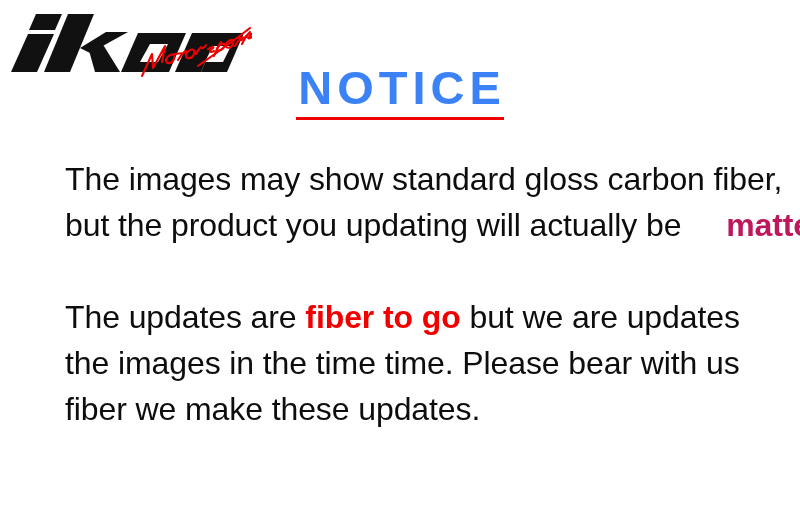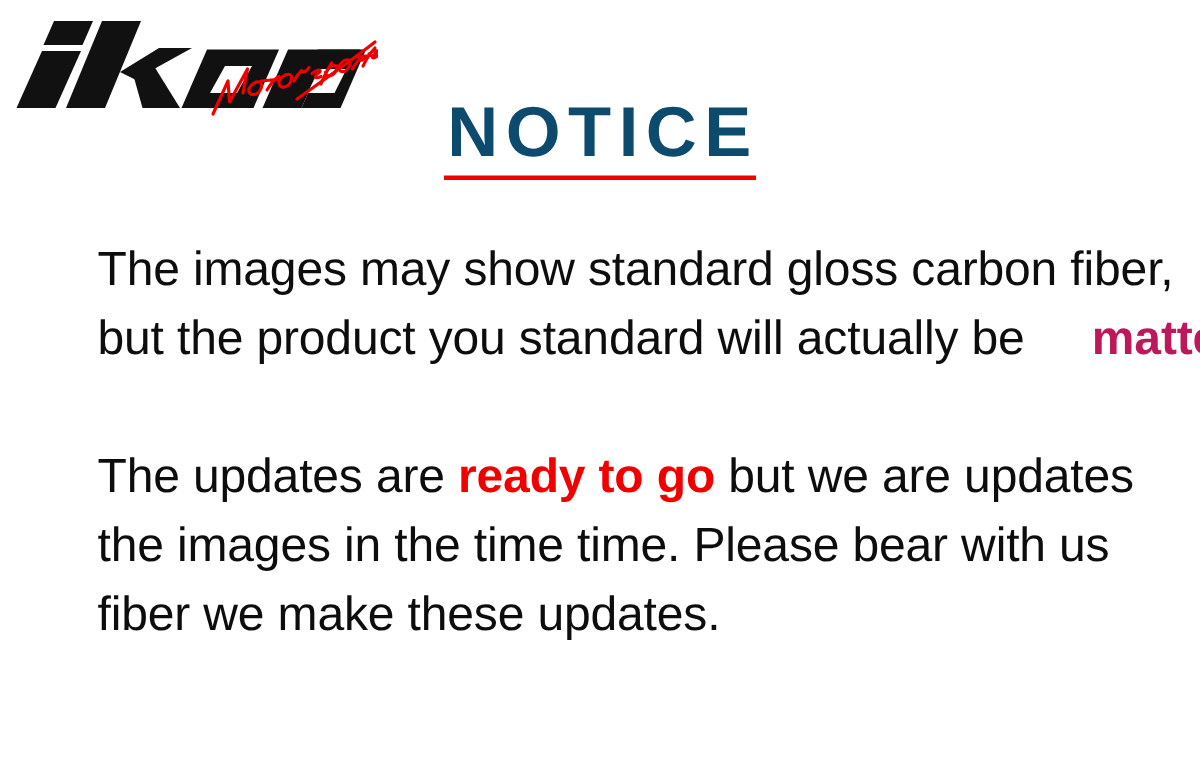--- a/index.html
+++ b/index.html
@@ -149,29 +149,29 @@
 
         <path d="M240,40 c3,-6 6,-10 8,-12 M236,34 l9,-1"></path>
 
         <path d="M244,32 c5,-4 7,-2 4,0 c-3,2 -2,4 2,1"></path>
         <path d="M196,62 c14,-10 34,-24 52,-38"></path>
       </g>
     </svg>
   </div>
 
   <div class="notice-heading-wrap">
-    <h1 class="notice-heading" style="color: #0c4a6e;">NOTICE</h1>
+    <h1 class="notice-heading" style="color: #3b82f6;">NOTICE</h1>
   </div>
   <div class="notice-underline" style="background: rgb(242, 0, 0);"></div>
 
   <div class="notice-body">
     <p class="notice-para" style="color: rgb(13, 13, 13);">
         <span class="notice-line"><span>The images may show standard gloss carbon fiber,</span></span>
-        <span class="notice-line"><span>but the product you standard will actually be </span><span class="hl" style="color: #be185d; margin-left: 36px;">matte</span><span>.</span></span>
+        <span class="notice-line"><span>but the product you updating will actually be </span><span class="hl" style="color: #be185d; margin-left: 36px;">matte</span><span>.</span></span>
       </p>
     <p class="notice-para" style="color: rgb(13, 13, 13);">
-        <span class="notice-line"><span>The updates are </span><span class="hl" style="color: rgb(242, 0, 0);">ready to go</span><span> but we are updates</span></span>
+        <span class="notice-line"><span>The updates are </span><span class="hl" style="color: rgb(242, 0, 0);">fiber to go</span><span> but we are updates</span></span>
         <span class="notice-line"><span>the images in the time time. Please bear with us</span></span>
         <span class="notice-line"><span>fiber we make these updates.</span></span>
       </p>
   </div>
 
 </div>
 
 </body></html>

